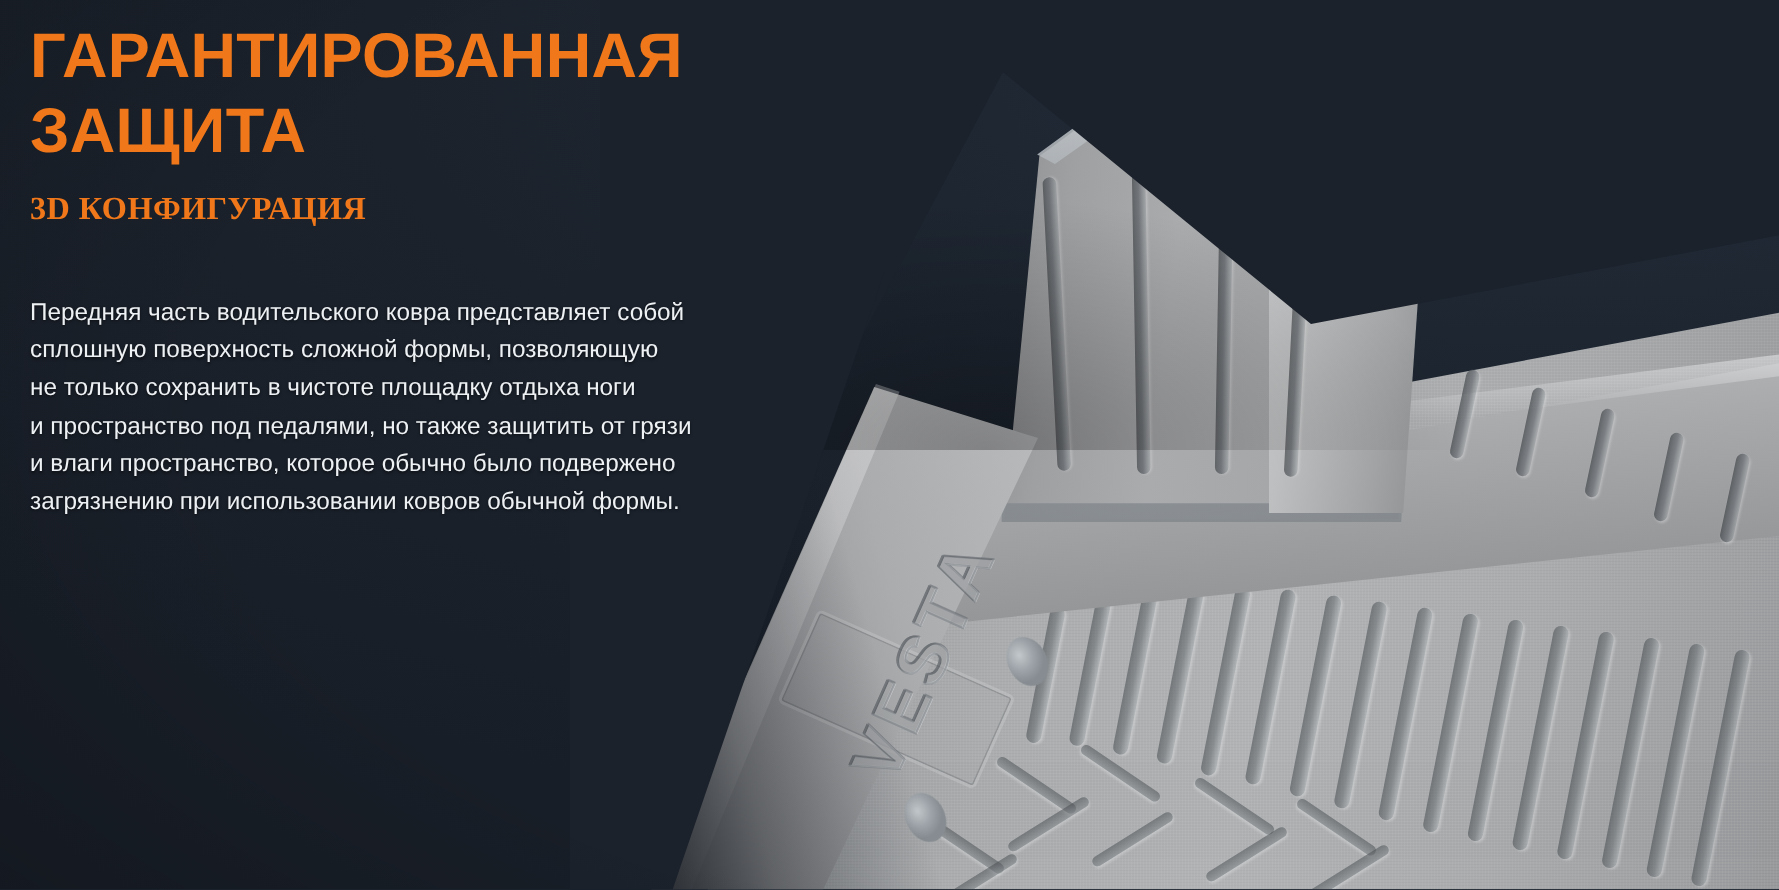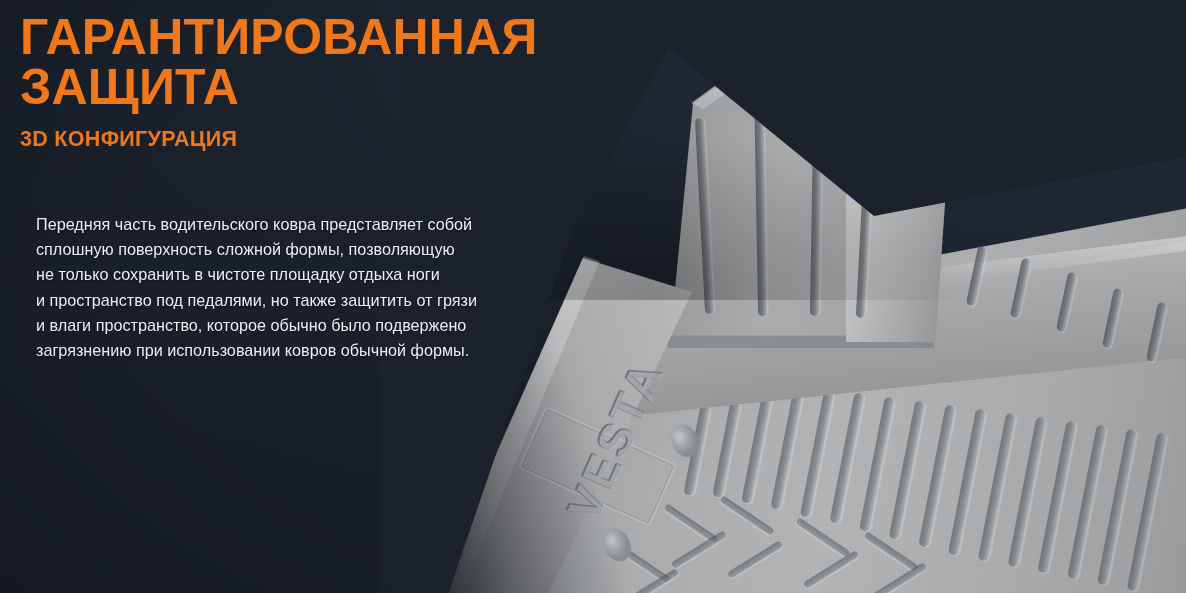--- a/index.html
+++ b/index.html
@@ -29,40 +29,41 @@
   
   .copy {
     position: absolute;
     left: 20px;
     top: 12px;
     width: 530px;
     z-index: 40;
   }
   .headline {
     color: #F0781A;
-    font-size: 50px;
+    font-size: 42px;
     font-weight: bold;
     line-height: 50px;
     letter-spacing: 0.2px;
     margin: 0;
     white-space: pre-line;
   }
   .subhead {
     color: #F0781A;
     font-size: 21.5px;
     font-weight: bold;
     line-height: 26px;
     letter-spacing: 0.3px;
     margin: 14px 0 0 0;
+    font-family: Liberation Serif, serif;
   }
   .para {
     color: #eef1f4;
     font-size: 16.2px;
     line-height: 25.2px;
-    margin: 16px;
+    margin: 0;
     white-space: pre-line;
     text-shadow: 0 1px 2px rgba(0,0,0,.55);
   }
   .para-1 { position: absolute; left: 20px; top: 196px; width: 540px; z-index: 40; }
   .para-2 { position: absolute; left: 20px; top: 353px; width: 430px; z-index: 40; }
 
   
   .photo {
     position: absolute;
     left: 0; top: 0;

